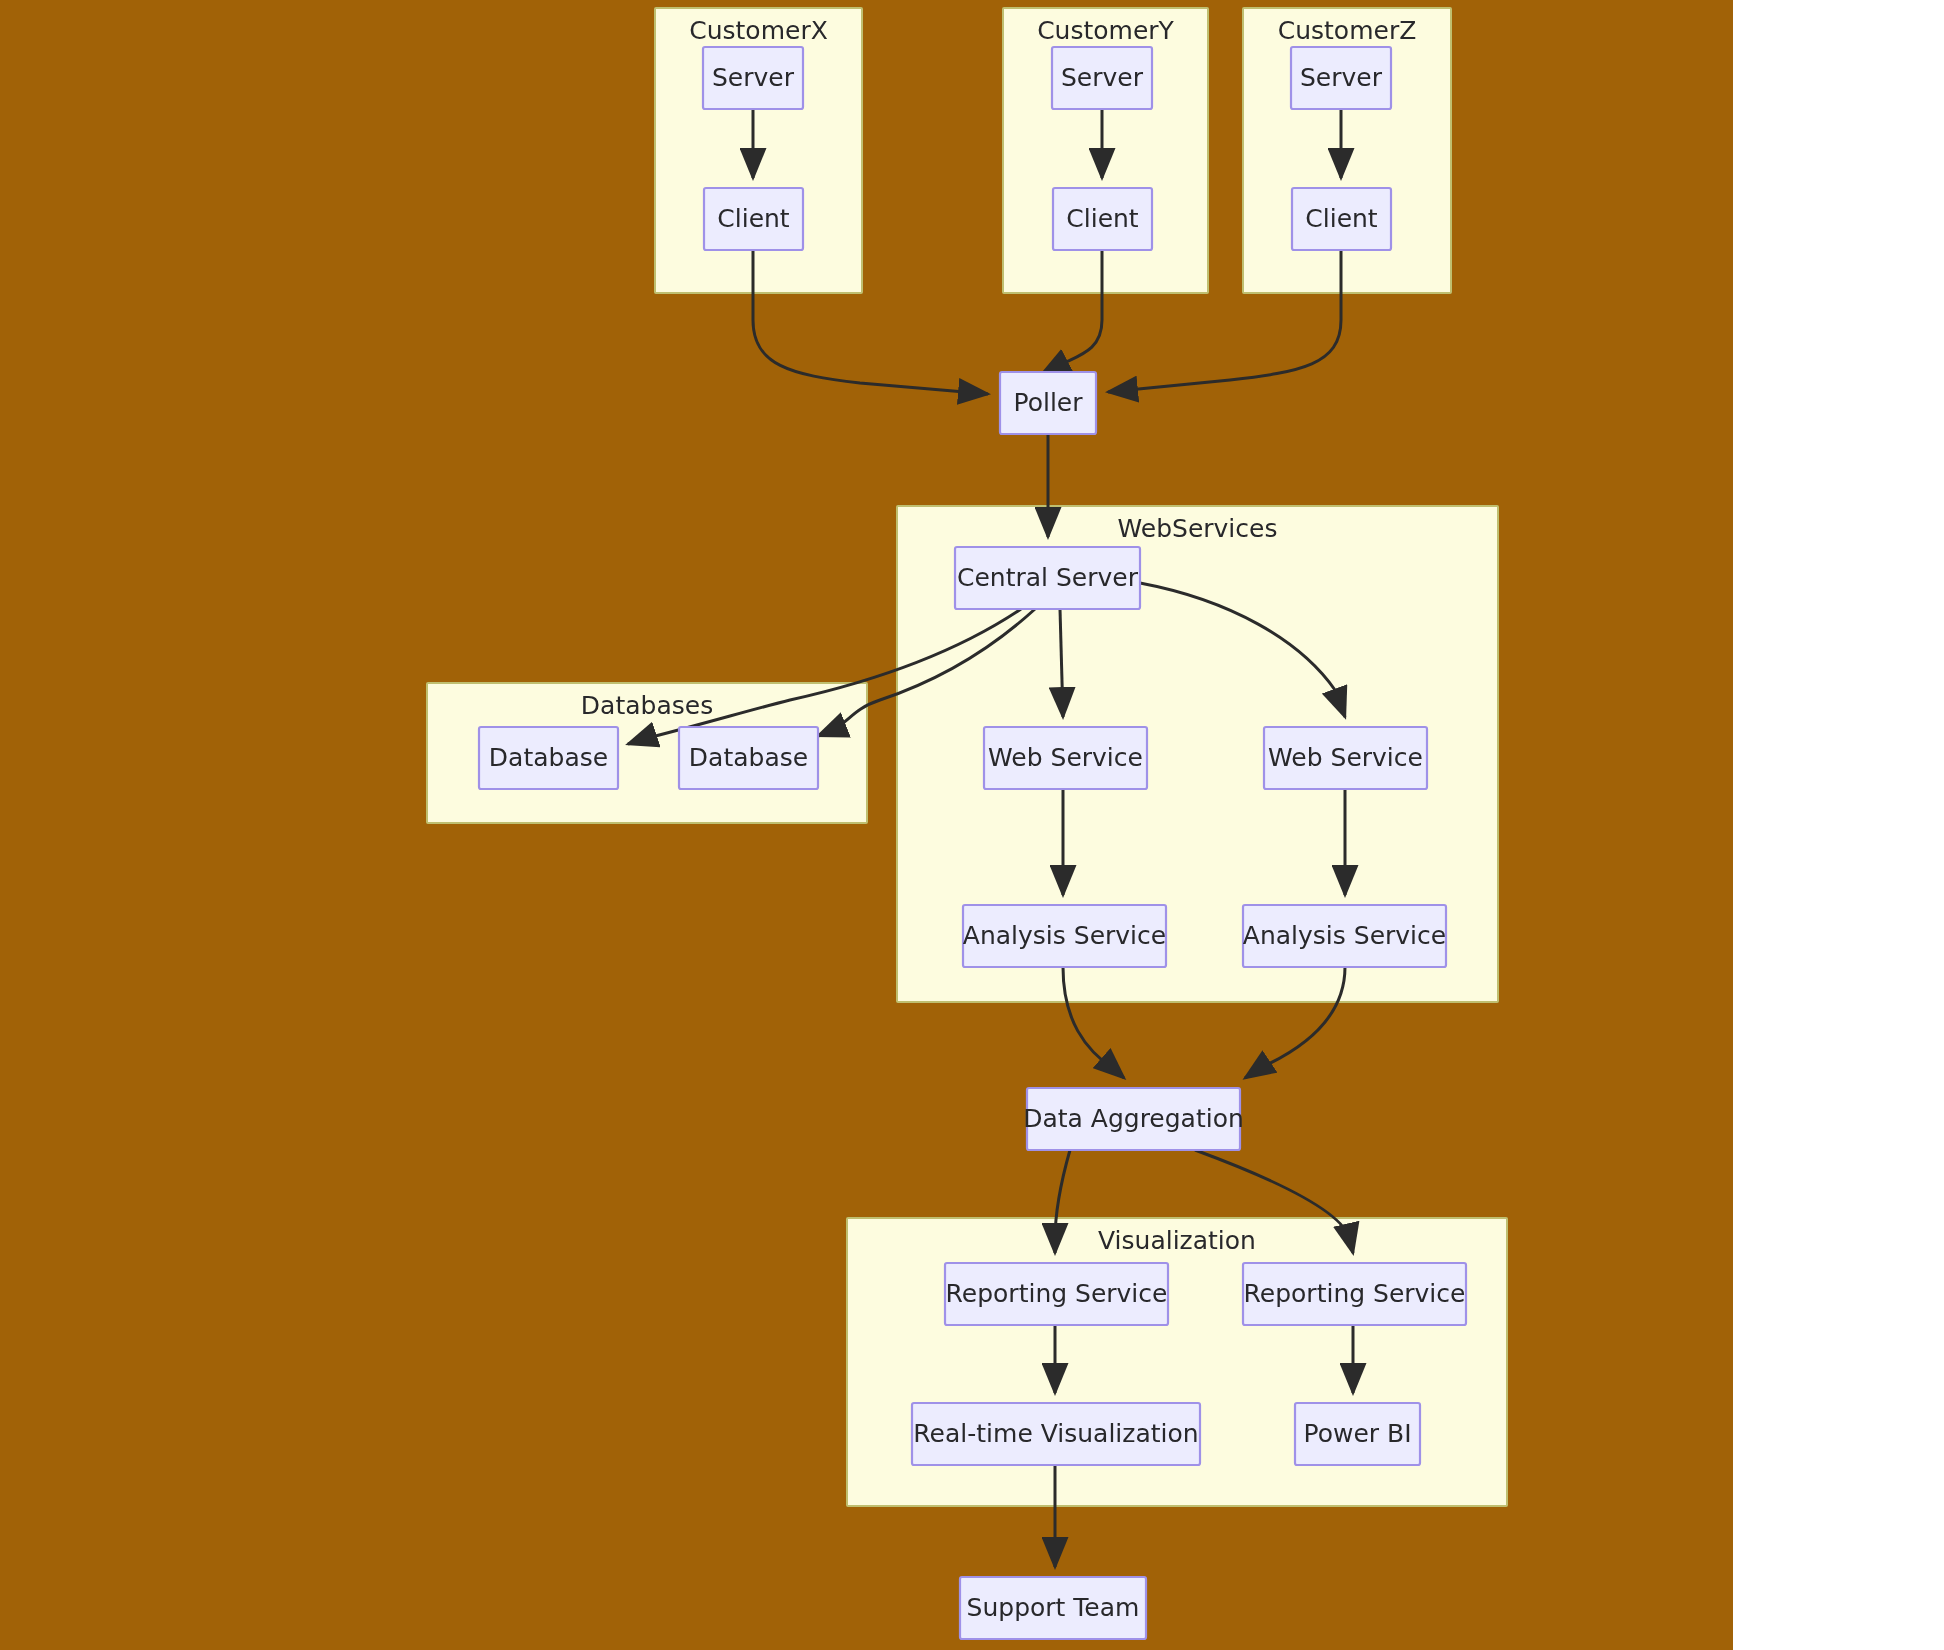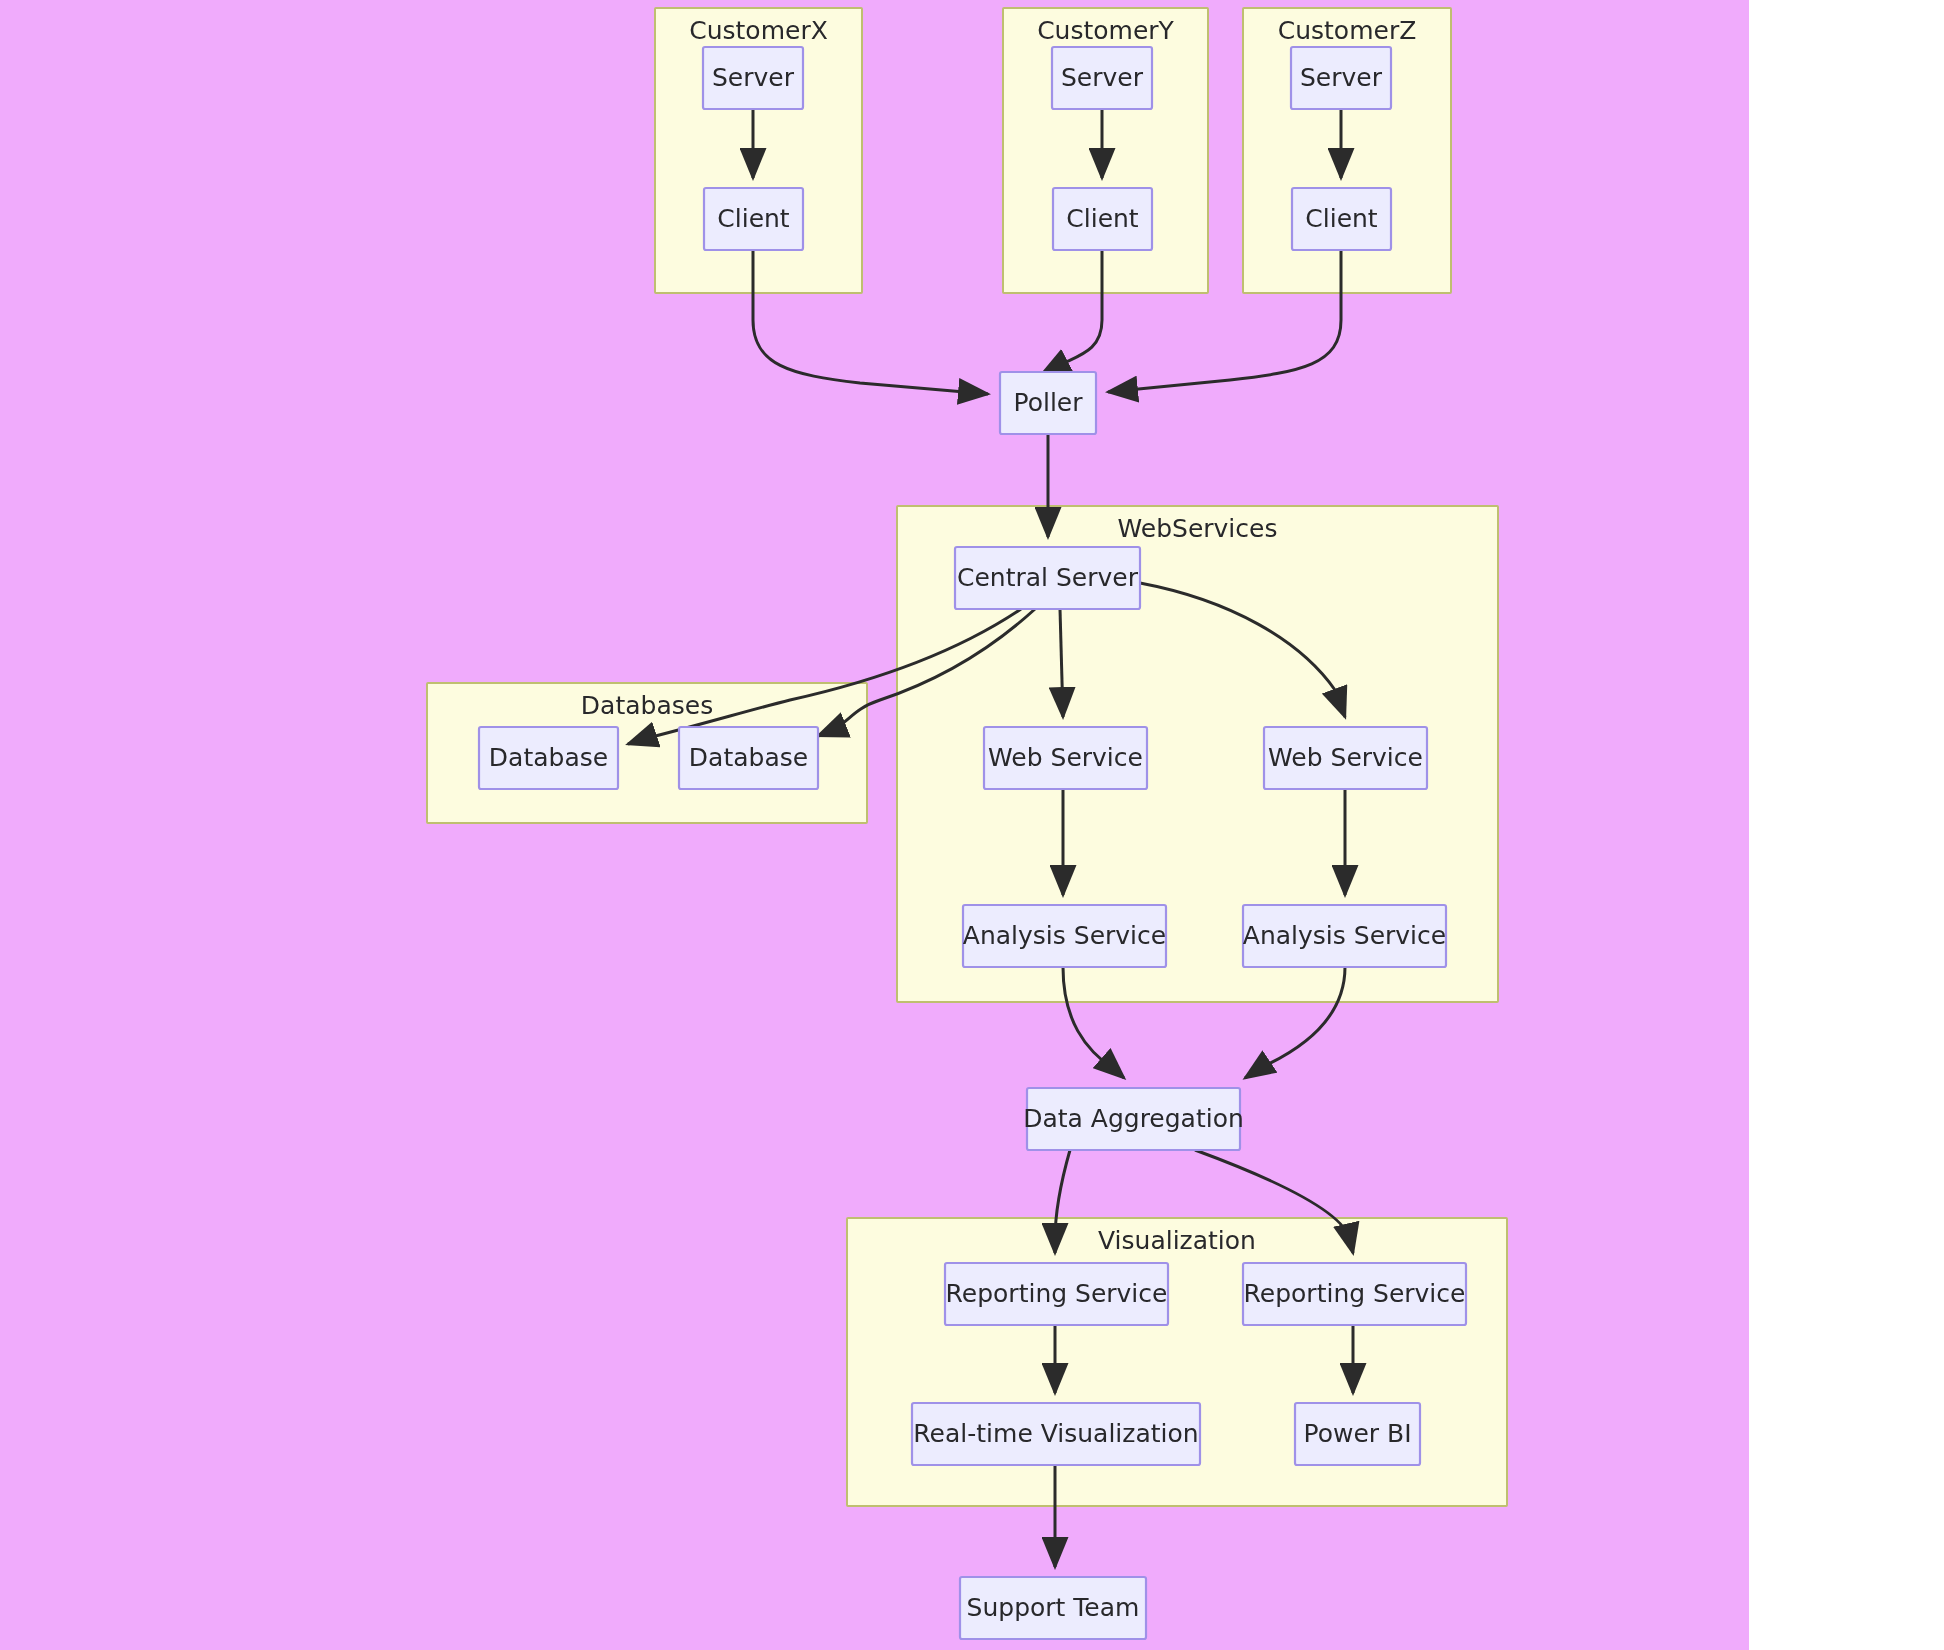--- a/index.html
+++ b/index.html
@@ -10,22 +10,21 @@
   body {
     width: 1944px;
     height: 1650px;
     font-family: "DejaVu Sans", sans-serif;
     overflow: hidden;
   }
   #diagram-root {
     position: relative;
     width: 1733px;
     height: 1650px;
-    background: #f0abfc;
-    padding-left: 16px;
+    background: #a16207;
   }
   svg.flow {
     position: absolute;
     top: 0;
     left: 0;
     width: 1944px;
     height: 1650px;
   }
   .cluster-rect {
     fill: #fdfcdf;

